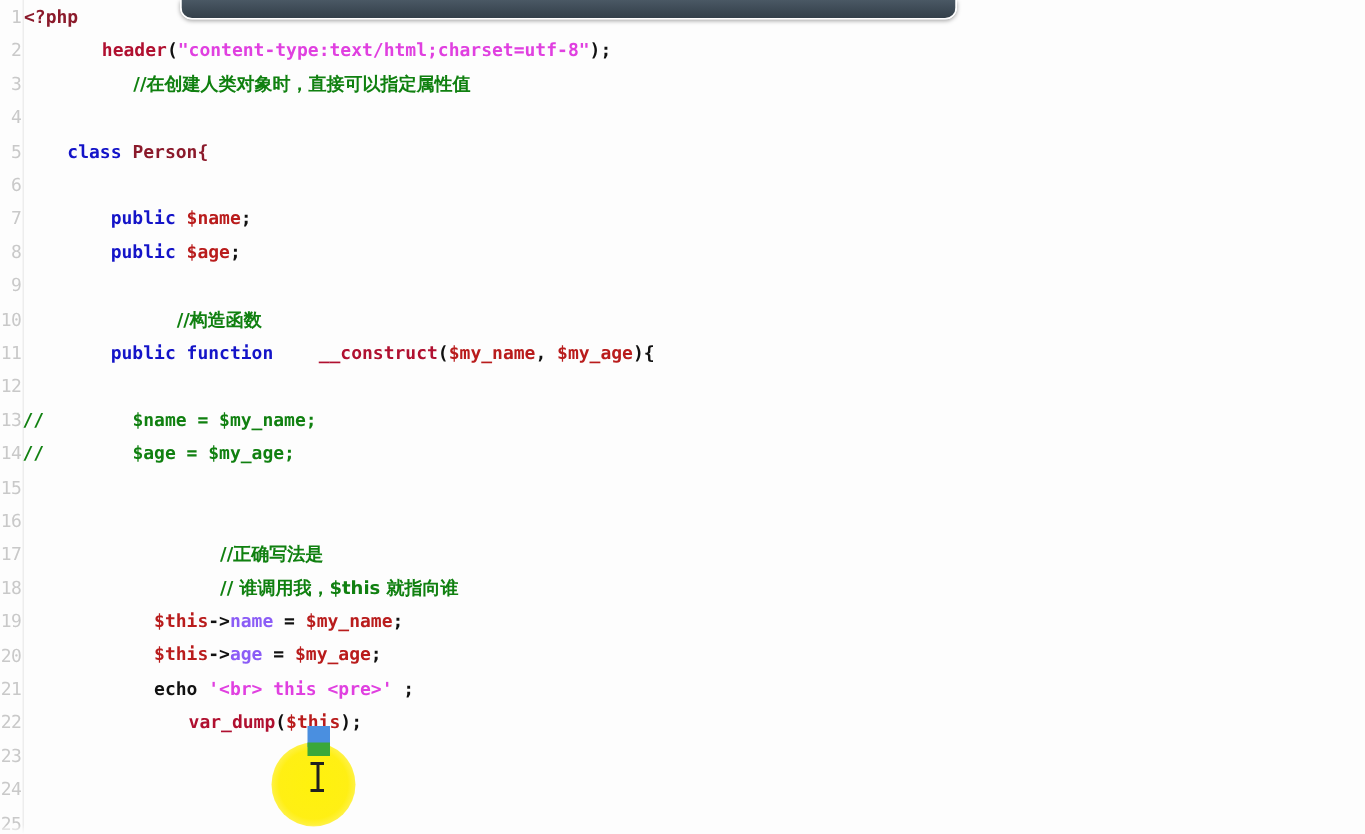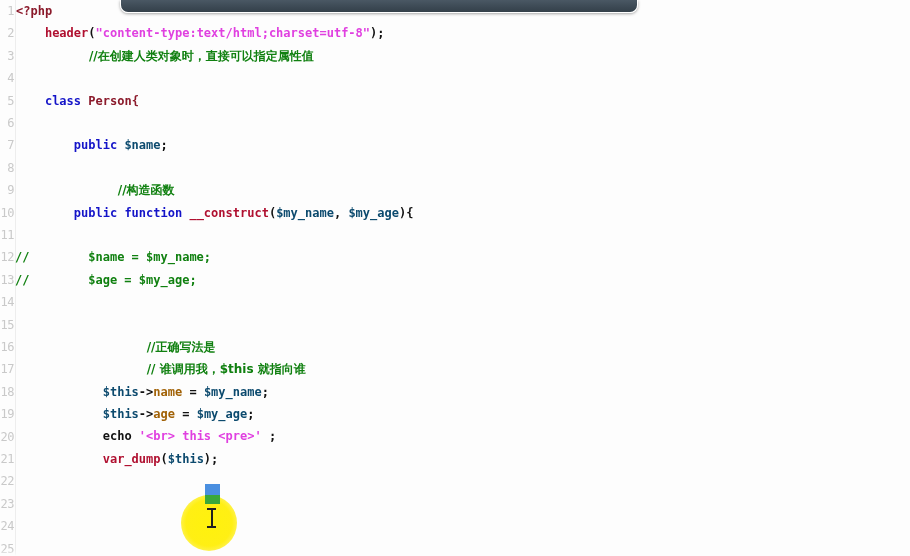--- a/index.html
+++ b/index.html
@@ -88,26 +88,26 @@
     font-family: "DejaVu Sans Mono", "Liberation Mono", monospace;
     font-size: 12px;
     font-weight: bold;
     color: #111111;
     letter-spacing: 0px;
   }
 
   
   .t-tag      { color: #8b1a2b; }
   .t-kw       { color: #1414c8; }
-  .t-fn       { color: #b01030; }
+  .t-fn       { color: #b01030; margin-left: 23px; }
   .t-cls      { color: #8b1a2b; }
-  .t-var      { color: #0c4a6e; }
+  .t-var      { color: #b91c1c; }
   .t-str      { color: #e040e0; }
   .t-cmt      { color: #108010; }
-  .t-prop     { color: #a16207; }
+  .t-prop     { color: #8b5cf6; }
   .t-plain    { color: #111111; }
 
   .cjk { font-family: "DejaVu Sans", "Liberation Sans", sans-serif; font-weight: bold; margin-left: 44px; }
 
   
   #click-halo {
     position: absolute;
     left: 181px;
     top: 495px;
     width: 56px;
@@ -216,20 +216,21 @@
   <div id="gutter-rule"></div>
 
   <div id="code">
       <div class="ln"><span class="t-tag">&lt;?php</span></div>
       <div class="ln"><span class="t-plain">    </span><span class="t-fn">header</span><span class="t-plain">(</span><span class="t-str">"content-type:text/html;charset=utf-8"</span><span class="t-plain">)</span><span class="t-plain">;</span></div>
       <div class="ln"><span class="t-plain">    </span><span class="t-cmt cjk">//在创建人类对象时，直接可以指定属性值</span></div>
       <div class="ln">&nbsp;</div>
       <div class="ln"><span class="t-plain">    </span><span class="t-kw">class</span><span class="t-plain"> </span><span class="t-cls">Person</span><span class="t-cls">{</span></div>
       <div class="ln">&nbsp;</div>
       <div class="ln"><span class="t-plain">        </span><span class="t-kw">public</span><span class="t-plain"> </span><span class="t-var">$name</span><span class="t-plain">;</span></div>
+      <div class="ln"><span class="t-plain">        </span><span class="t-kw">public</span><span class="t-plain"> </span><span class="t-var">$age</span><span class="t-plain">;</span></div>
       <div class="ln">&nbsp;</div>
       <div class="ln"><span class="t-plain">        </span><span class="t-cmt cjk">//构造函数</span></div>
       <div class="ln"><span class="t-plain">        </span><span class="t-kw">public</span><span class="t-plain"> </span><span class="t-kw">function</span><span class="t-plain"> </span><span class="t-fn">__construct</span><span class="t-plain">(</span><span class="t-var">$my_name</span><span class="t-plain">, </span><span class="t-var">$my_age</span><span class="t-plain">)</span><span class="t-plain">{</span></div>
       <div class="ln">&nbsp;</div>
       <div class="ln"><span class="t-cmt" style="position: absolute; left: -1px;">//</span><span class="t-plain">          </span><span class="t-cmt">$name = $my_name;</span></div>
       <div class="ln"><span class="t-cmt" style="position: absolute; left: -1px;">//</span><span class="t-plain">          </span><span class="t-cmt">$age = $my_age;</span></div>
       <div class="ln">&nbsp;</div>
       <div class="ln">&nbsp;</div>
       <div class="ln"><span class="t-plain">            </span><span class="t-cmt cjk">//正确写法是</span></div>
       <div class="ln"><span class="t-plain">            </span><span class="t-cmt cjk">// 谁调用我，$this 就指向谁</span></div>

